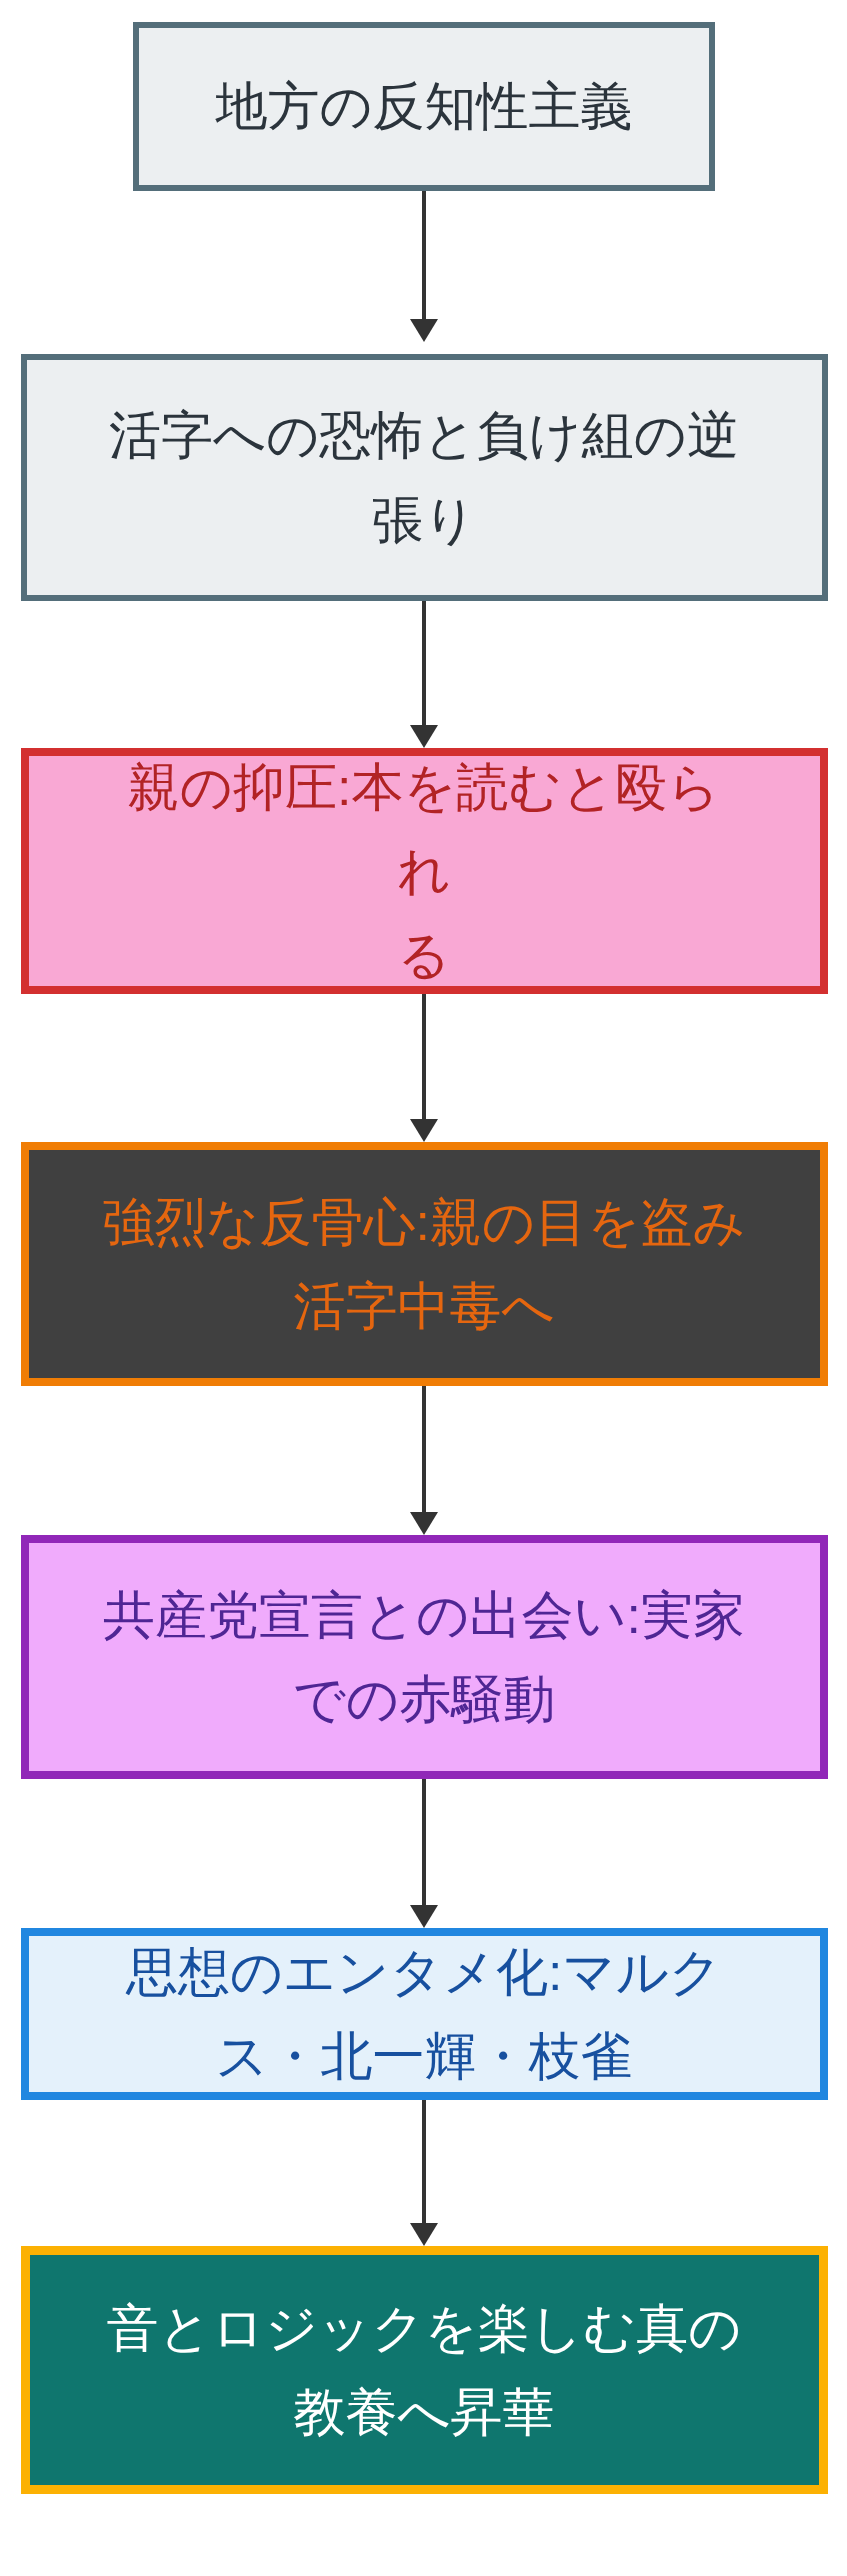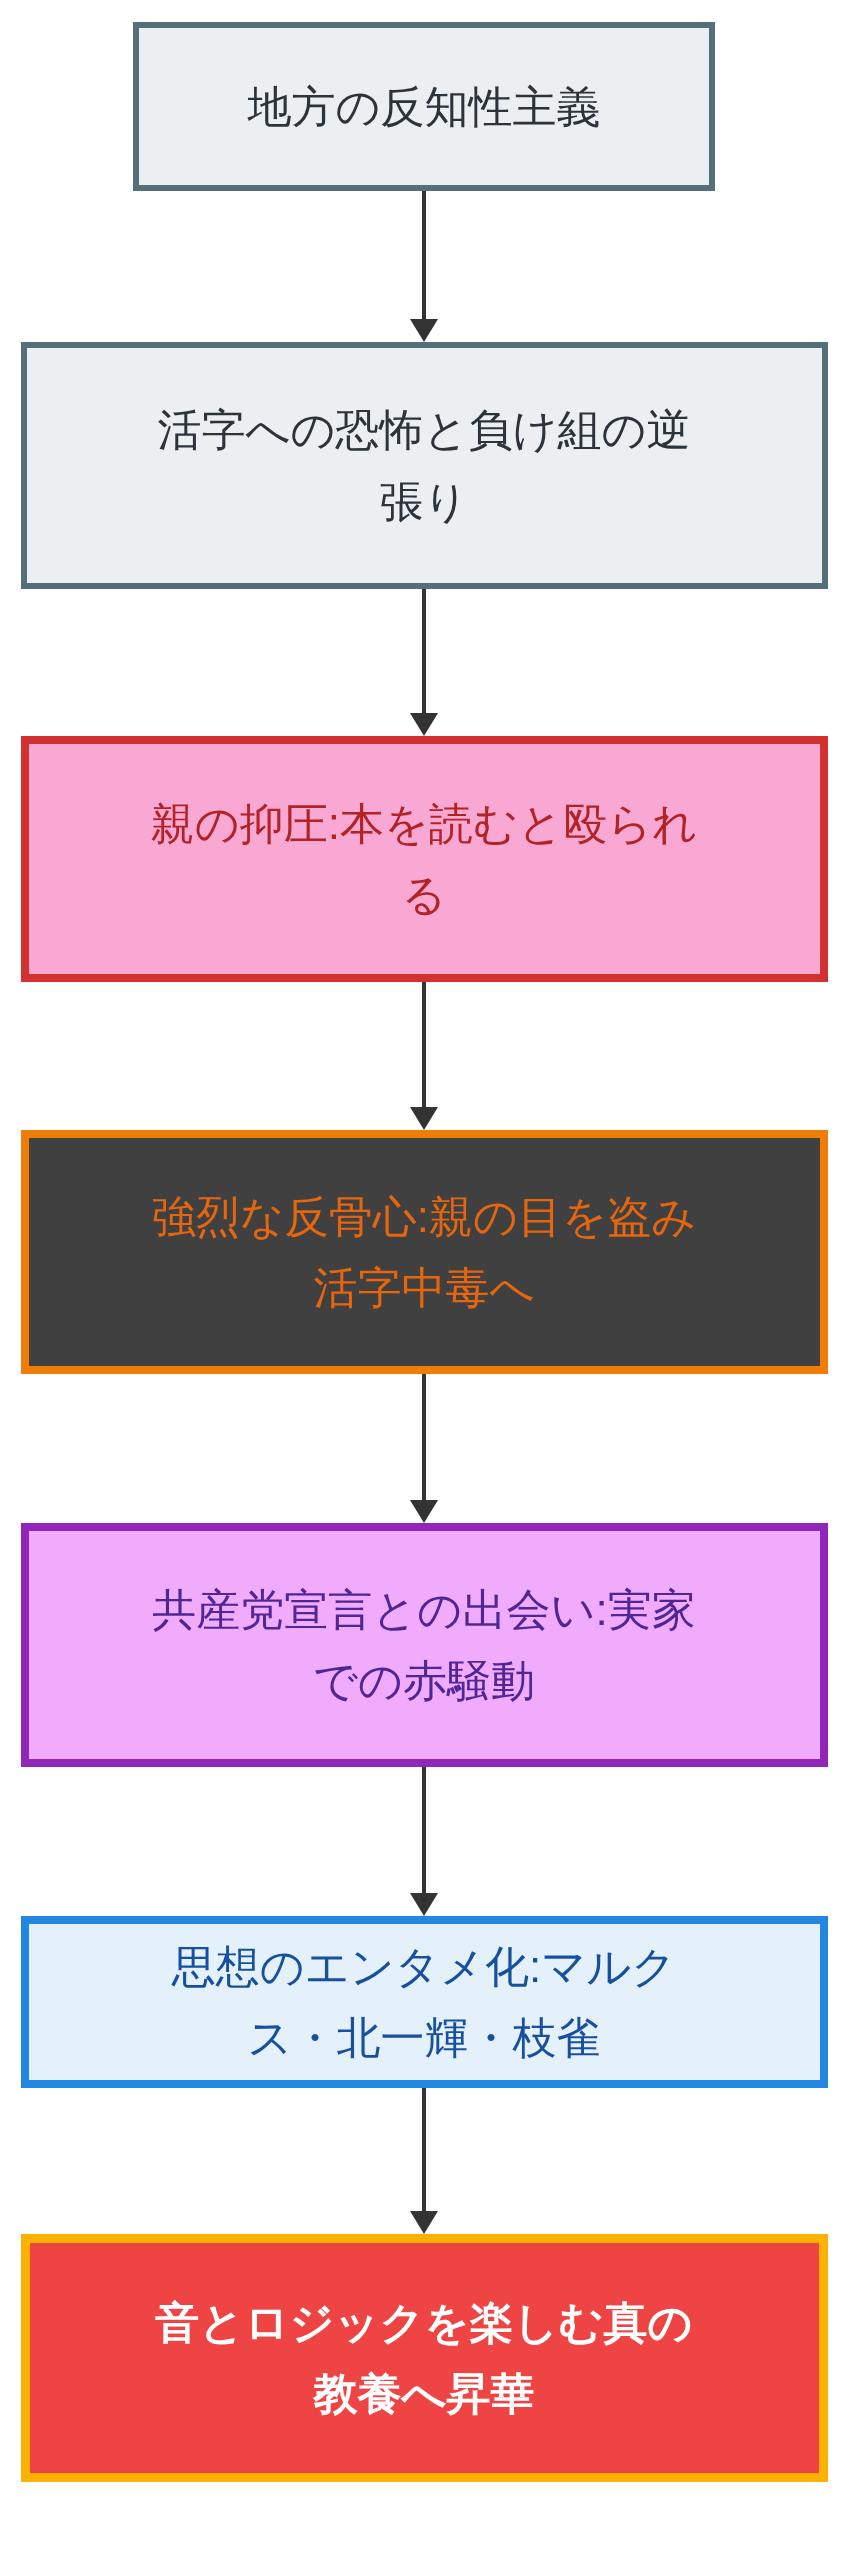--- a/index.html
+++ b/index.html
@@ -16,26 +16,26 @@
   }
   .node{
     box-sizing:border-box;
     display:flex;align-items:center;justify-content:center;
     border-style:solid;
     flex:none;
   }
   .node-label{
     white-space:pre-line;
     text-align:center;
-    font-size:44px;
+    font-size:52px;
     line-height:1.62;
     max-width:644px;
   }
   .n1{width:582px;height:169px;border-width:6.7px;}
-  .n2{width:807px;height:247px;border-width:6.7px;}
+  .n2{width:807px;height:247px;border-width:6.7px;margin-top:12px;}
   .n3{width:807px;height:246px;border-width:8px;}
   .n4{width:807px;height:244px;border-width:8px;}
   .n5{width:807px;height:244px;border-width:8px;}
   .n6{width:807px;height:172px;border-width:8px;}
   .n7{width:807px;height:248px;border-width:9.4px;}
   .arrow{
     display:flex;flex-direction:column;align-items:center;
     flex:none;
   }
   .a1{height:151px;}
@@ -109,19 +109,19 @@
   <div class="node n6" style="border-color: rgb(33, 135, 224); background: rgb(228, 241, 251); color: rgb(23, 80, 159);">
     <div class="node-label">思想のエンタメ化:マルク
 ス・北一輝・枝雀</div>
   </div>
 
   <div class="arrow a6">
     <div class="arrow-line" style="background: rgb(51, 51, 51);"></div>
     <div class="arrow-head" style="border-top-color: rgb(51, 51, 51);"></div>
   </div>
 
-  <div class="node n7" style="border-color: rgb(252, 177, 3); background: #ef4444; color: rgb(255, 255, 255); font-weight: 700;">
+  <div class="node n7" style="border-color: rgb(252, 177, 3); background: #0f766e; color: rgb(255, 255, 255); font-weight: 400;">
     <div class="node-label">音とロジックを楽しむ真の
 教養へ昇華</div>
   </div>
 
 </div>
 
 
 </body></html>

